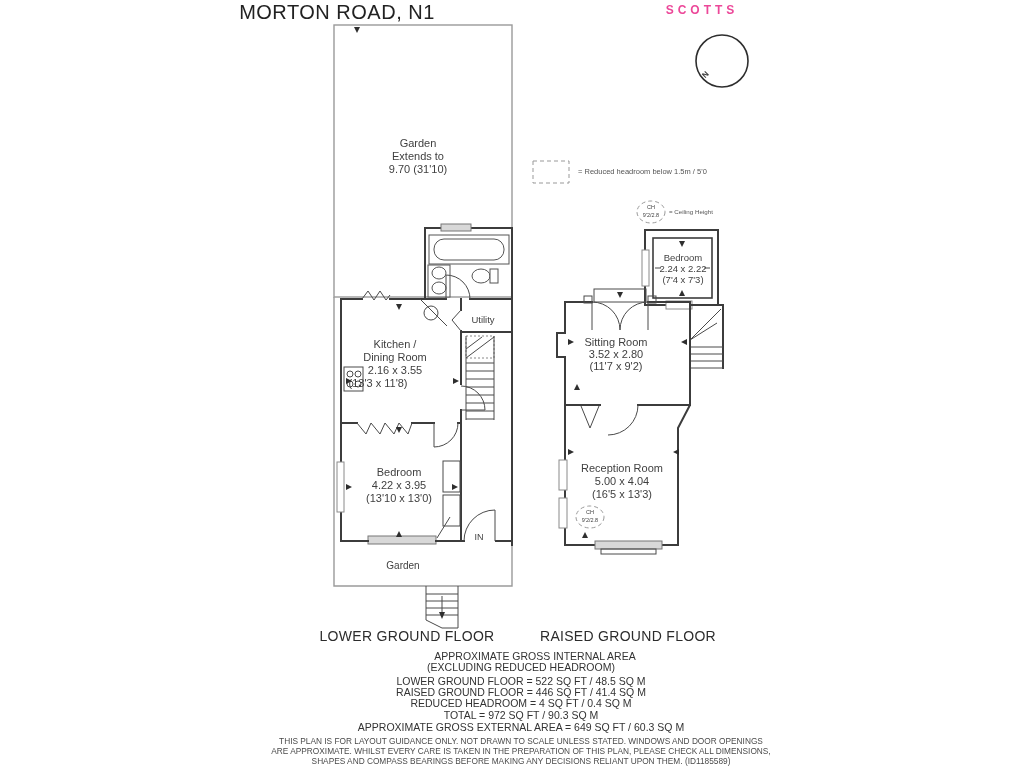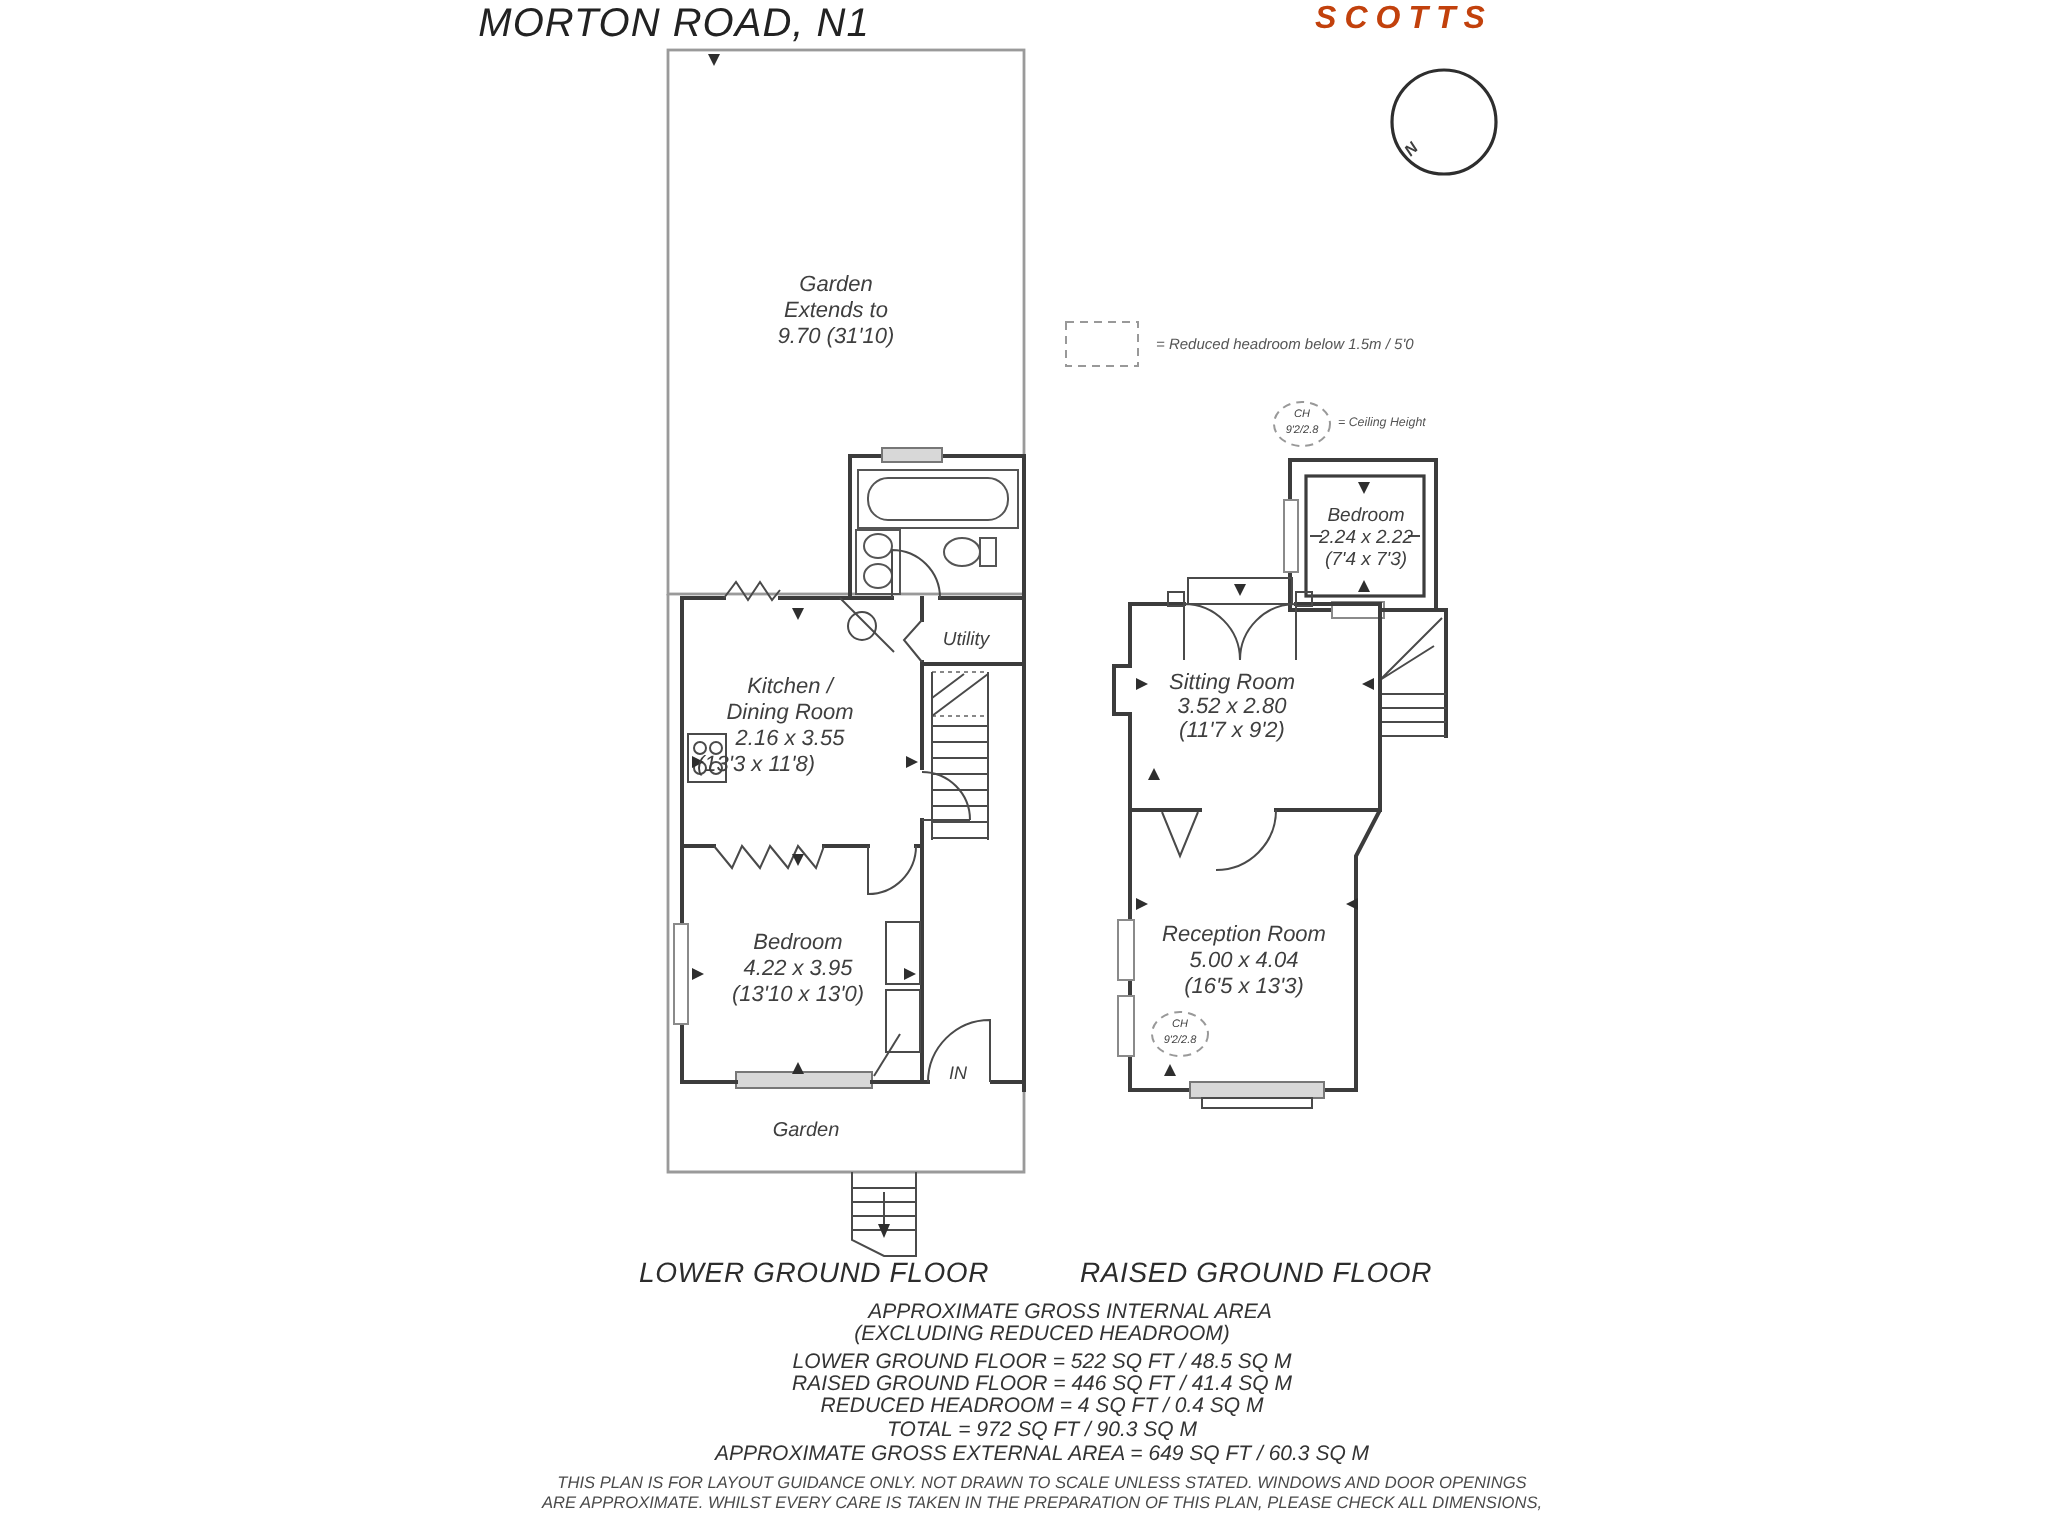--- a/index.html
+++ b/index.html
@@ -1,17 +1,17 @@
 <!DOCTYPE html>
 <html><head>
 <meta charset="utf-8">
 <style>
   html,body{margin:0;padding:0;background:#fff;}
   .page{position:relative;width:1024px;height:768px;background:#ffffff;overflow:hidden;
-        font-family:"Liberation Sans",sans-serif;font-style:italic;}
+        font-family:"Liberation Sans",sans-serif;}
   .t{position:absolute;transform:translate(-50%,-50%);white-space:nowrap;color:#3f3f3f;
      font-family:"Liberation Sans",sans-serif;line-height:1;}
   .tl{position:absolute;transform:translateY(-50%);white-space:nowrap;color:#555;
      font-family:"Liberation Sans",sans-serif;line-height:1;}
   svg{position:absolute;left:0;top:0;}
   .wall{fill:none;stroke:#3c3c3c;stroke-width:2;stroke-linecap:square;}
   .wall15{fill:none;stroke:#3c3c3c;stroke-width:1.6;}
   .thin{fill:none;stroke:#4a4a4a;stroke-width:1;}
   .lt{fill:none;stroke:#9a9a9a;stroke-width:1.4;}
   .win{fill:#ffffff;stroke:#8a8a8a;stroke-width:1;}
@@ -154,21 +154,21 @@
         <polygon class="tick" points="582,538 588,538 585,532"></polygon>
       </g>
     </g>
 
     <rect class="dash" x="533" y="161" width="36" height="22"></rect>
     <ellipse class="dash" cx="651" cy="212" rx="14" ry="11"></ellipse>
     <circle cx="722" cy="61" r="26" fill="none" stroke="#2e2e2e" stroke-width="1.6"></circle>
   </svg>
 
   <div class="t" style="left:337px;top:12px;font-size:20px;font-weight:500;letter-spacing:.5px;color:#222">MORTON ROAD, N1</div>
-  <div class="t" style="left:702px;top:10px;font-size:16px;font-weight:700;letter-spacing:4px;color:#c2410c">SCOTTS</div>
+  <div class="t" style="left:702px;top:10px;font-size:12px;font-weight:700;letter-spacing:4px;color:#ec4899">SCOTTS</div>
   <div class="t" style="left:706px;top:75px;font-size:8px;font-weight:700;transform:translate(-50%,-50%) rotate(-45deg)">N</div>
 
   <div class="t" style="left:418px;top:143px;font-size:11px">Garden</div>
   <div class="t" style="left:418px;top:156px;font-size:11px">Extends to</div>
   <div class="t" style="left:418px;top:169px;font-size:11px">9.70 (31'10)</div>
 
   <div class="tl" style="left:578px;top:172px;font-size:7.5px">= Reduced headroom below 1.5m / 5'0</div>
   <div class="t" style="left:651px;top:208px;font-size:5.5px">CH</div>
   <div class="t" style="left:651px;top:216px;font-size:5.5px">9'2/2.8</div>
   <div class="tl" style="left:669px;top:212px;font-size:6.2px">= Ceiling Height</div>
@@ -207,14 +207,15 @@
   <div class="t" style="left:535px;top:656px;font-size:10.5px;color:#333">APPROXIMATE GROSS INTERNAL AREA</div>
   <div class="t" style="left:521px;top:667px;font-size:10.5px;color:#333">(EXCLUDING REDUCED HEADROOM)</div>
   <div class="t" style="left:521px;top:681px;font-size:10.5px;color:#333">LOWER GROUND FLOOR = 522 SQ FT / 48.5 SQ M</div>
   <div class="t" style="left:521px;top:692px;font-size:10.5px;color:#333">RAISED GROUND FLOOR = 446 SQ FT / 41.4 SQ M</div>
   <div class="t" style="left:521px;top:703px;font-size:10.5px;color:#333">REDUCED HEADROOM = 4 SQ FT / 0.4 SQ M</div>
   <div class="t" style="left:521px;top:715px;font-size:10.5px;color:#333">TOTAL = 972 SQ FT / 90.3 SQ M</div>
   <div class="t" style="left:521px;top:727px;font-size:10.5px;color:#333">APPROXIMATE GROSS EXTERNAL AREA = 649 SQ FT / 60.3 SQ M</div>
 
   <div class="t" style="left:521px;top:741px;font-size:8.3px;color:#4a4a4a">THIS PLAN IS FOR LAYOUT GUIDANCE ONLY. NOT DRAWN TO SCALE UNLESS STATED. WINDOWS AND DOOR OPENINGS</div>
   <div class="t" style="left:521px;top:751px;font-size:8.3px;color:#4a4a4a">ARE APPROXIMATE. WHILST EVERY CARE IS TAKEN IN THE PREPARATION OF THIS PLAN, PLEASE CHECK ALL DIMENSIONS,</div>
+  <div class="t" style="left:521px;top:761px;font-size:8.3px;color:#4a4a4a">SHAPES AND COMPASS BEARINGS BEFORE MAKING ANY DECISIONS RELIANT UPON THEM. (ID1185589)</div>
 
 </div>
 
 </body></html>

